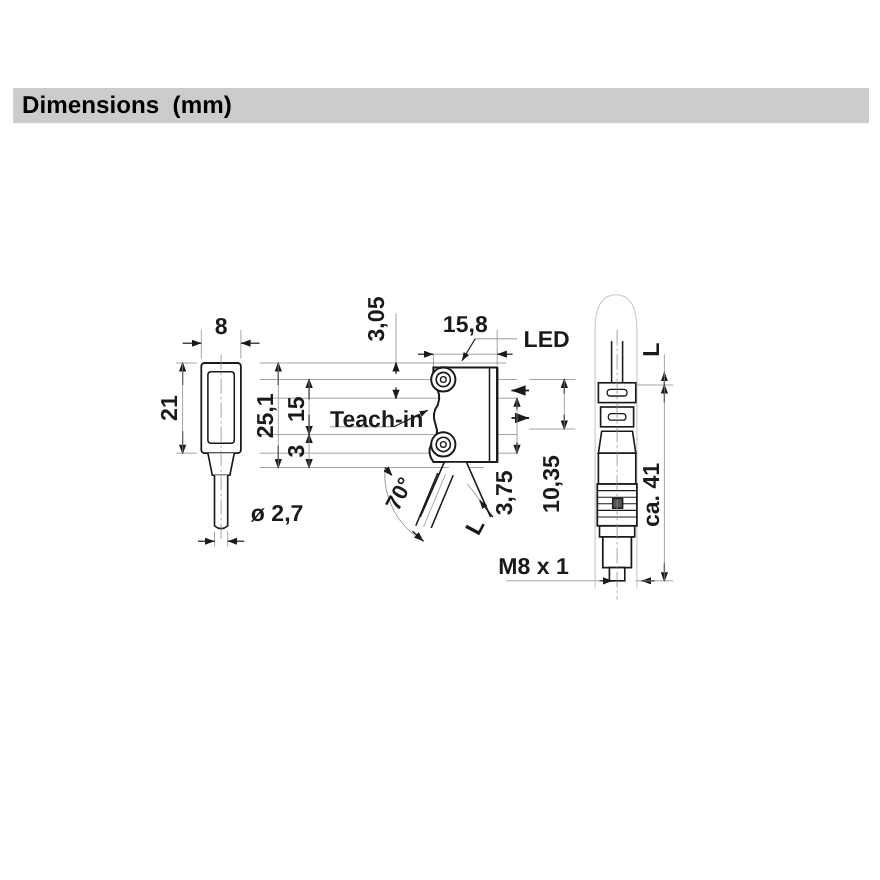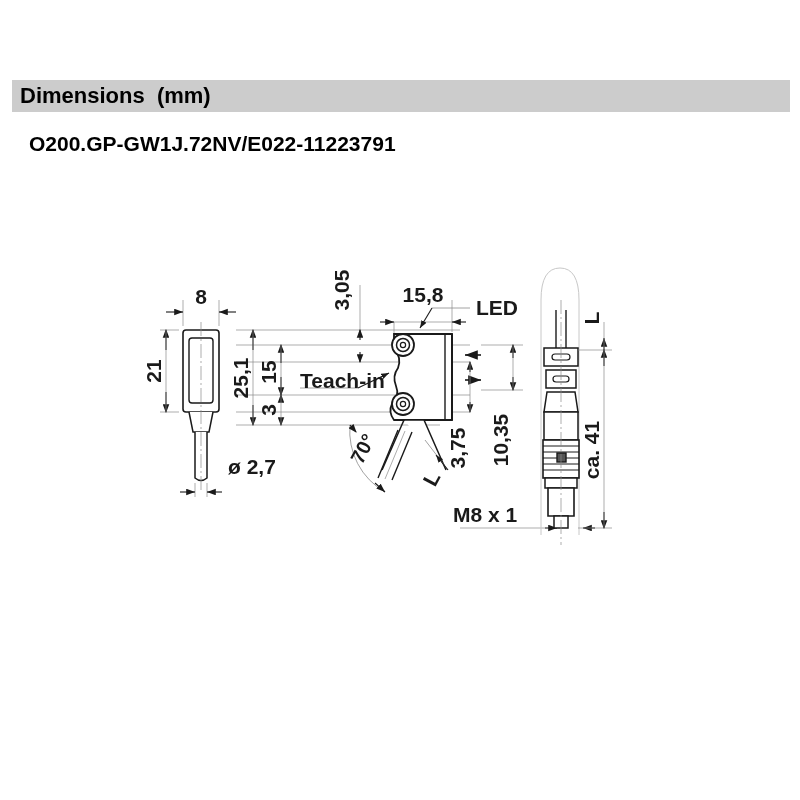--- a/index.html
+++ b/index.html
@@ -61,21 +61,20 @@
     fill: #1a1a1a;
   }
 </style>
 </head>
 <body>
 
 <div id="page">
 
   <div class="title-bar"></div>
   <div class="title-bar-text">Dimensions  (mm)</div>
-  <div class="part-number">O200.GP-GW1J.72NV/E022-11223791</div>
 
   <svg id="drawing" viewBox="0 0 800 800">
     <defs>
       <marker id="arrIn" markerWidth="9" markerHeight="9" refX="8" refY="3" orient="auto" markerUnits="strokeWidth">
         <path d="M0,0 L8,3 L0,6 z" fill="#1a1a1a"></path>
       </marker>
       <marker id="arrOut" markerWidth="9" markerHeight="9" refX="1" refY="3" orient="auto" markerUnits="strokeWidth">
         <path d="M8,0 L0,3 L8,6 z" fill="#1a1a1a"></path>
       </marker>
       <marker id="arrSm" markerWidth="8" markerHeight="8" refX="7" refY="2.6" orient="auto" markerUnits="strokeWidth">

